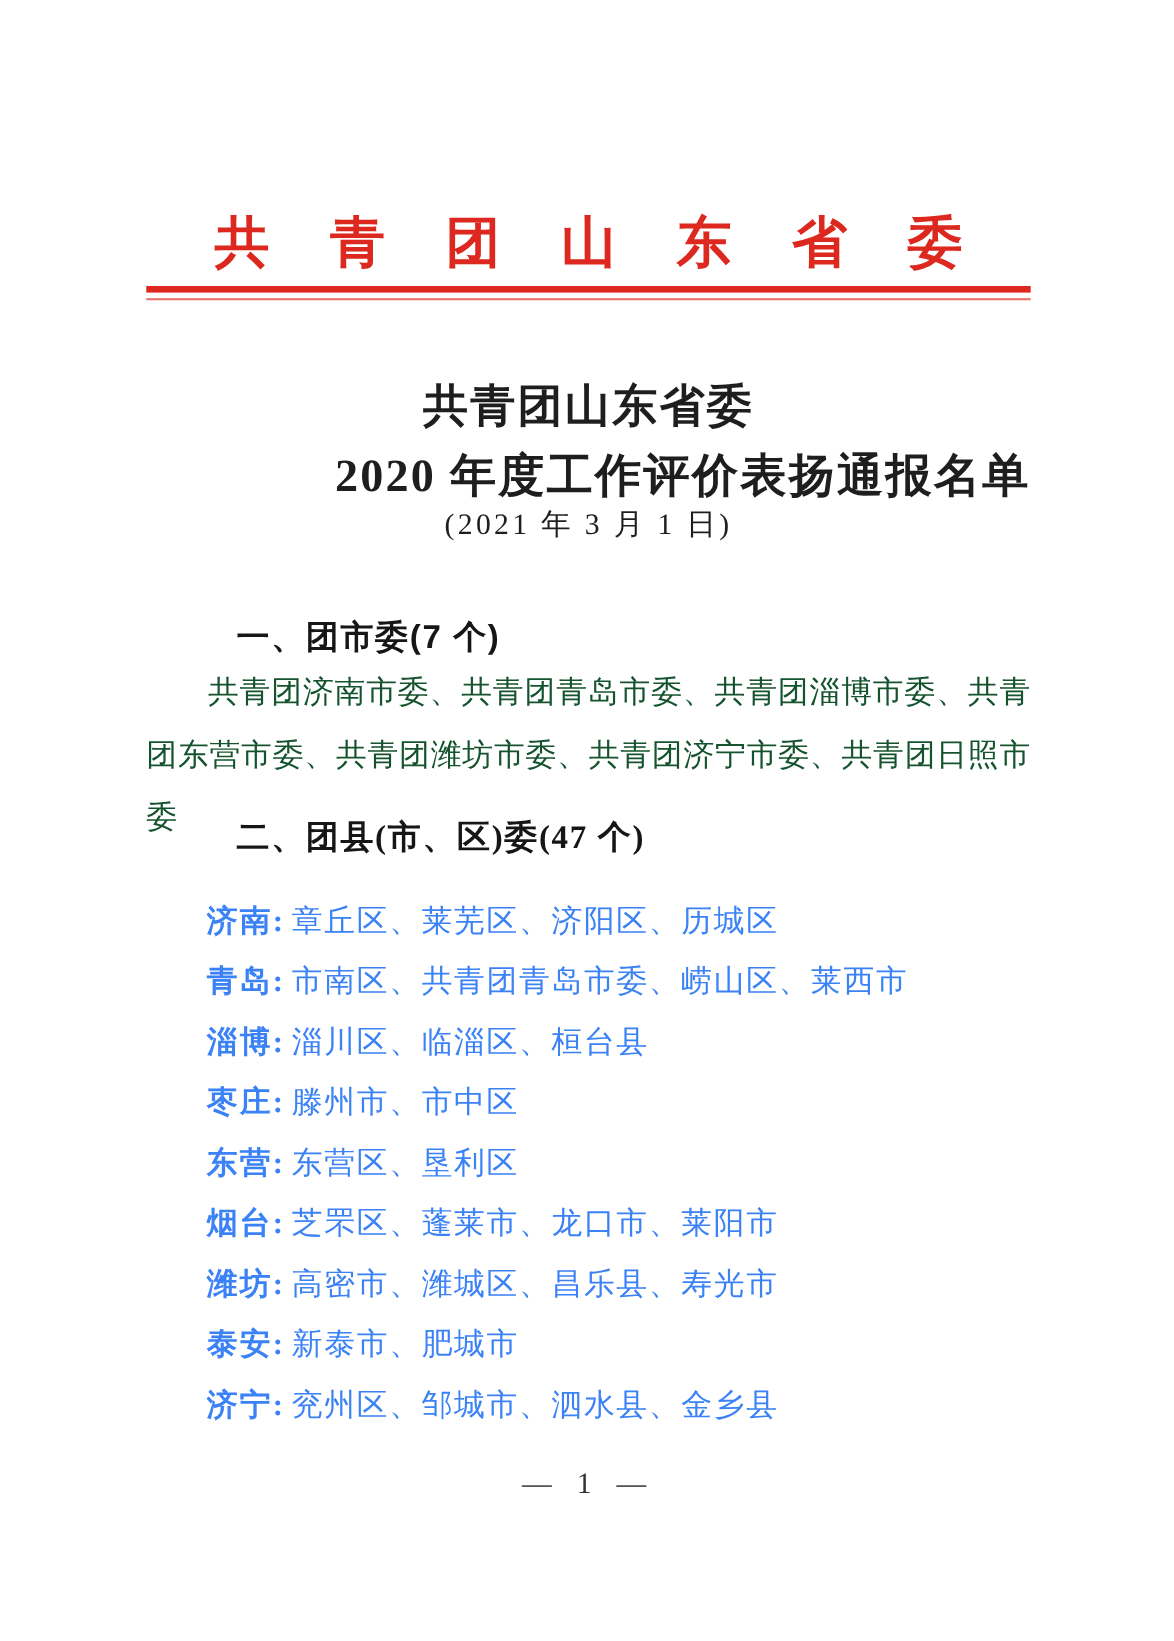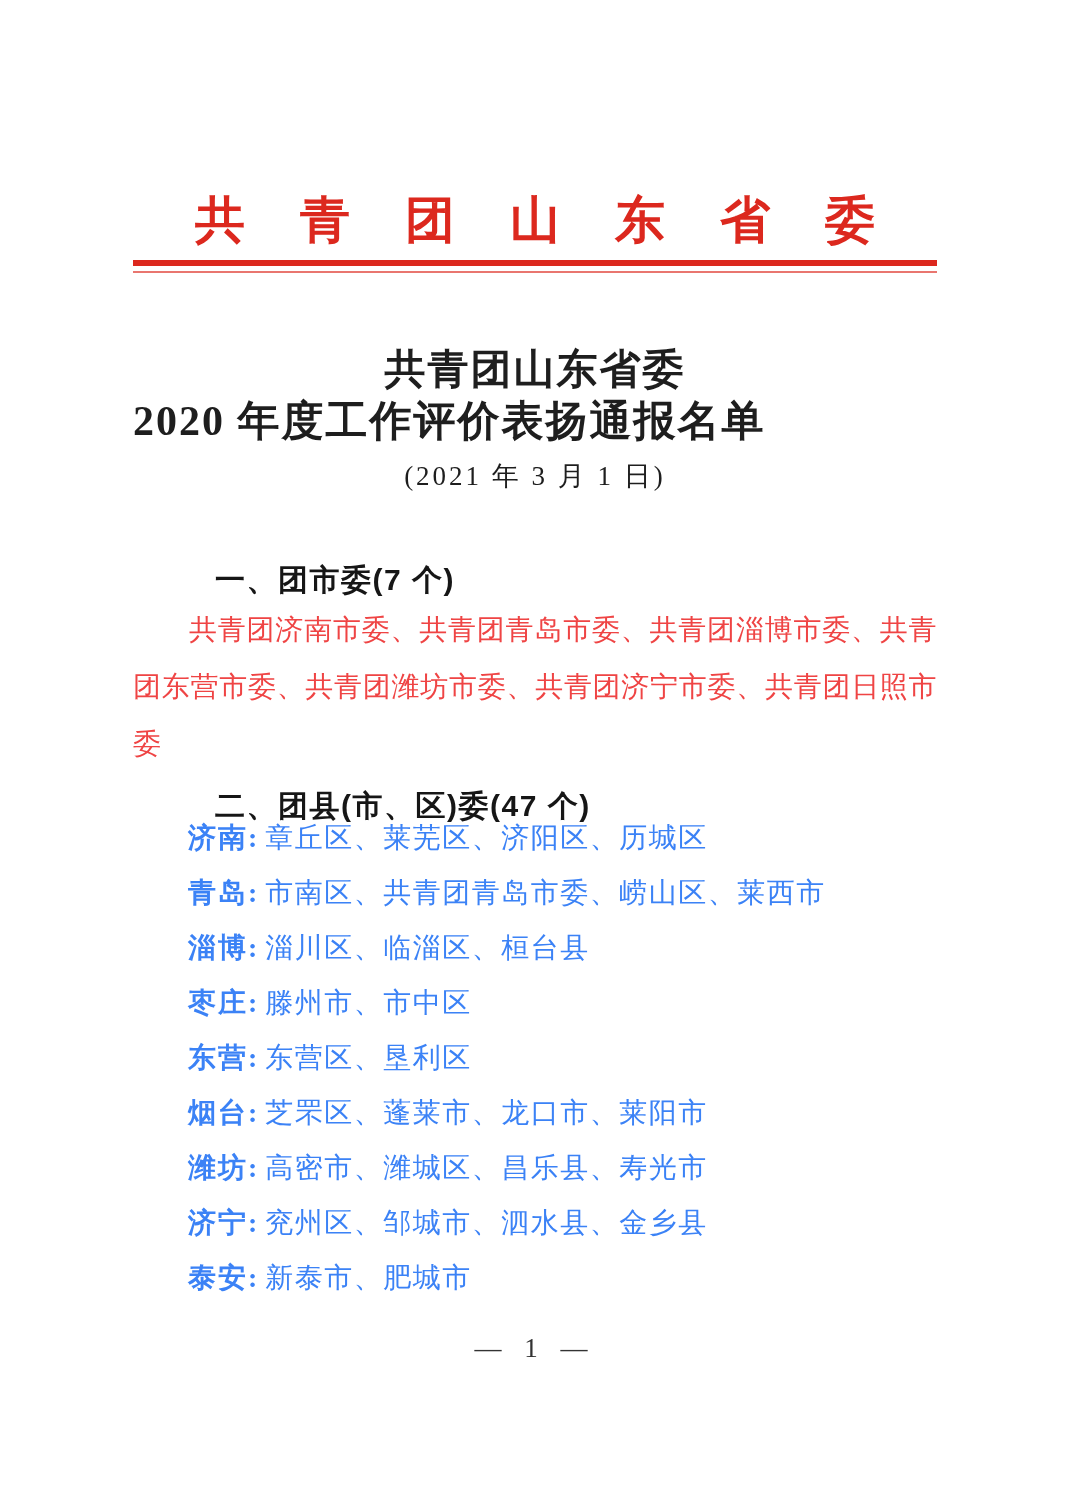--- a/index.html
+++ b/index.html
@@ -65,24 +65,24 @@
     left: 133px;
     width: 804px;
     text-align: center;
     font-size: 41px;
     line-height: 46px;
     font-weight: bold;
     letter-spacing: 2px;
   }
   .doc-title-2 {
     position: absolute;
-    top: 397px;
-    left: 133px;
-    width: 804px;
-    text-align: left;
+    top: 409px;
+    left: 133px;
+    width: 804px;
+    text-align: right;
     font-size: 42px;
     line-height: 48px;
     font-weight: bold;
     letter-spacing: 2px;
   }
   .doc-date {
     position: absolute;
     top: 460px;
     left: 133px;
     width: 804px;
@@ -97,34 +97,34 @@
     left: 188px;
     font-size: 30px;
     line-height: 36px;
     font-weight: bold;
     letter-spacing: 1.5px;
     font-family: "Liberation Sans", sans-serif;
     color: #161616;
     margin-left: 27px;
   }
   .sec1-heading { top: 562px; }
-  .sec2-heading { top: 788px; }
+  .sec2-heading { top: 744px; font-family: Liberation Serif, serif; }
 
   .body-par {
     position: absolute;
     top: 601px;
     left: 133px;
     width: 804px;
     font-size: 28px;
     line-height: 57px;
     letter-spacing: 0.4px;
     text-indent: 56px;
     text-align: justify;
     text-justify: inter-character;
-    color: #ef4444;
+    color: #14532d;
   }
   .city-list {
     position: absolute;
     top: 810px;
     left: 188px;
     width: 760px;
     font-size: 28px;
     line-height: 55px;
     letter-spacing: 1.5px;
     color: #3b82f6;
@@ -186,22 +186,22 @@
     <li>
       <span class="city-label">东营:</span><span>东营区、垦利区</span>
     </li>
     <li>
       <span class="city-label">烟台:</span><span>芝罘区、蓬莱市、龙口市、莱阳市</span>
     </li>
     <li>
       <span class="city-label">潍坊:</span><span>高密市、潍城区、昌乐县、寿光市</span>
     </li>
     <li>
+      <span class="city-label">泰安:</span><span>新泰市、肥城市</span>
+    </li>
+    <li>
       <span class="city-label">济宁:</span><span>兖州区、邹城市、泗水县、金乡县</span>
     </li>
-    <li>
-      <span class="city-label">泰安:</span><span>新泰市、肥城市</span>
-    </li>
   </ul>
 
   <div class="page-num">— 1 —</div>
 
 </div>
 
 </body></html>

